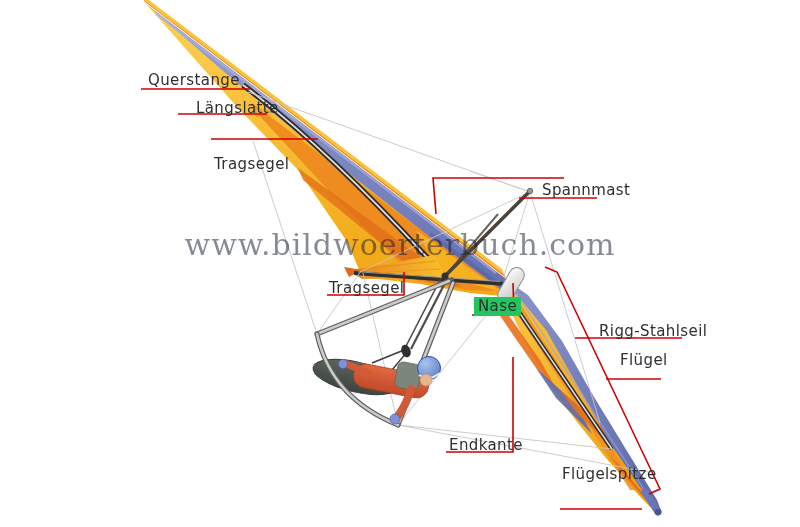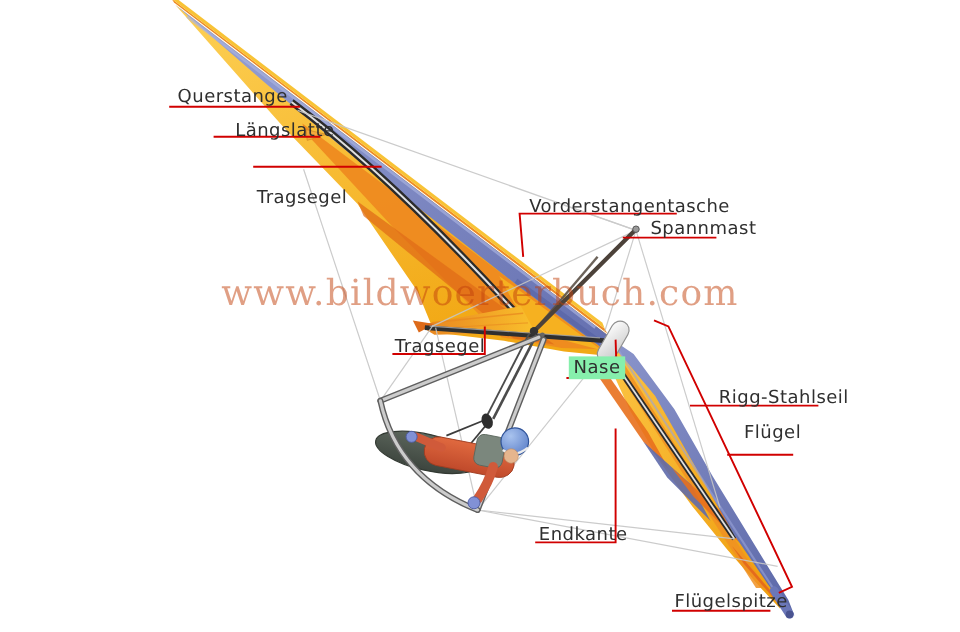--- a/index.html
+++ b/index.html
@@ -2,35 +2,35 @@
 <html><head>
 <meta charset="utf-8">
 <style>
   html,body{margin:0;padding:0;background:#fff;}
   #stage{position:relative;width:800px;height:527px;background:#ffffff;overflow:hidden;
          font-family:"DejaVu Sans", "Liberation Sans", sans-serif;}
   #stage svg{position:absolute;left:0;top:0;}
   #callouts{pointer-events:none;}
   .label{position:absolute;font-size:15px;line-height:1.15;letter-spacing:.4px;
          color:#2f2f2f;white-space:nowrap;}
-  .label.boxed{background:#86efac;padding:1px 4px;}
+  .label.boxed{background:#22c55e;padding:1px 4px;}
   #lab-querstange{left:148px;top:72px;}
   #lab-laengslatte{left:196px;top:100px;}
   #lab-tragsegel{left:214px;top:114px;margin-top:42px;}
   #lab-vorderstangentasche{left:441px;top:164px;}
   #lab-spannmast{left:526px;top:182px;margin-left:16px;}
   #lab-kielstange{left:329px;top:280px;}
   #lab-nase{left:474px;top:297px;}
   #lab-rigg-stahlseil{left:599px;top:323px;}
   #lab-fluegel{left:620px;top:352px;}
   #lab-endkante{left:449px;top:437px;}
-  #lab-fluegelspitze{left:562px;top:493px;}
+  #lab-fluegelspitze{left:562px;top:466px;}
   #watermark{position:absolute;left:0;top:227px;width:800px;text-align:center;
              font-family:"DejaVu Serif","Liberation Serif",serif;font-size:30px;
-             letter-spacing:1px;color:#c2410c;opacity:.5;}
+             letter-spacing:1px;color:#0f172a;opacity:.5;}
 </style>
 </head>
 <body>
 
 <div id="stage">
 
   <svg id="art" width="800" height="527" viewBox="0 0 800 527">
     <defs>
       <linearGradient id="gy" x1="0" y1="0" x2="0.4" y2="1">
         <stop offset="0" stop-color="#fdd055"></stop>
@@ -178,21 +178,20 @@
       <path d="M606,379 L661,379"></path>
       <path d="M545,267 L557,272 L660,489 L649,494"></path>
       <path d="M446,452 L513,452 L513,357"></path>
       <path d="M560,509 L642,509"></path>
     </g>
   </svg>
 
   <div class="label" id="lab-querstange">Querstange</div>
   <div class="label" id="lab-laengslatte">Längslatte</div>
   <div class="label" id="lab-tragsegel">Tragsegel</div>
-  <div class="label" id="lab-vorderstangentasche">Vorderstangentasche</div>
   <div class="label" id="lab-spannmast">Spannmast</div>
   <div class="label" id="lab-kielstange">Tragsegel</div>
   <div class="label boxed" id="lab-nase">Nase</div>
   <div class="label" id="lab-rigg-stahlseil">Rigg-Stahlseil</div>
   <div class="label" id="lab-fluegel">Flügel</div>
   <div class="label" id="lab-endkante">Endkante</div>
   <div class="label" id="lab-fluegelspitze">Flügelspitze</div>
 
 </div>
 

